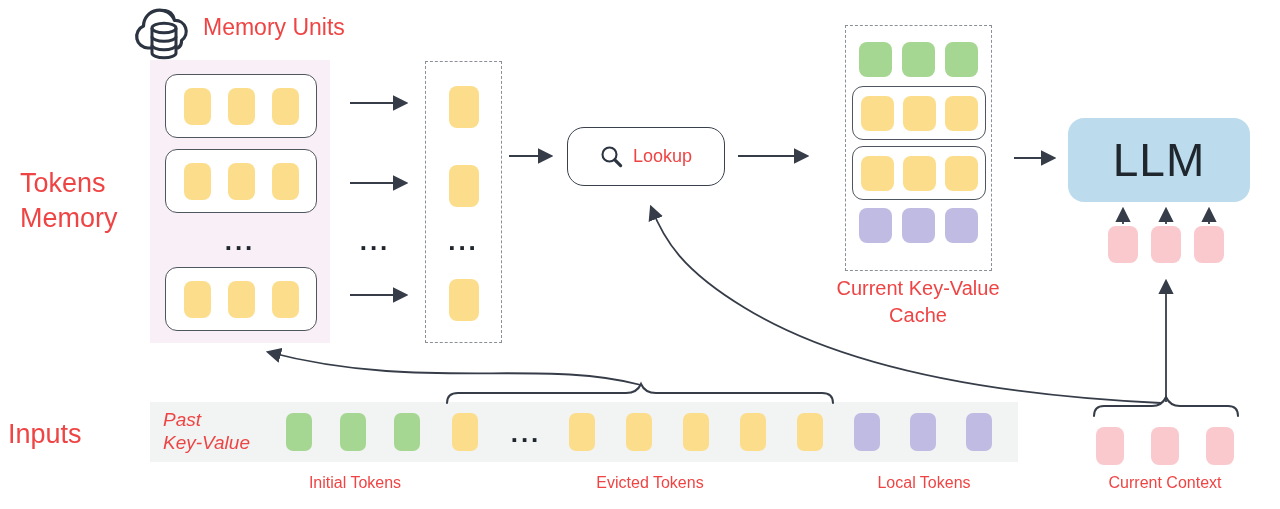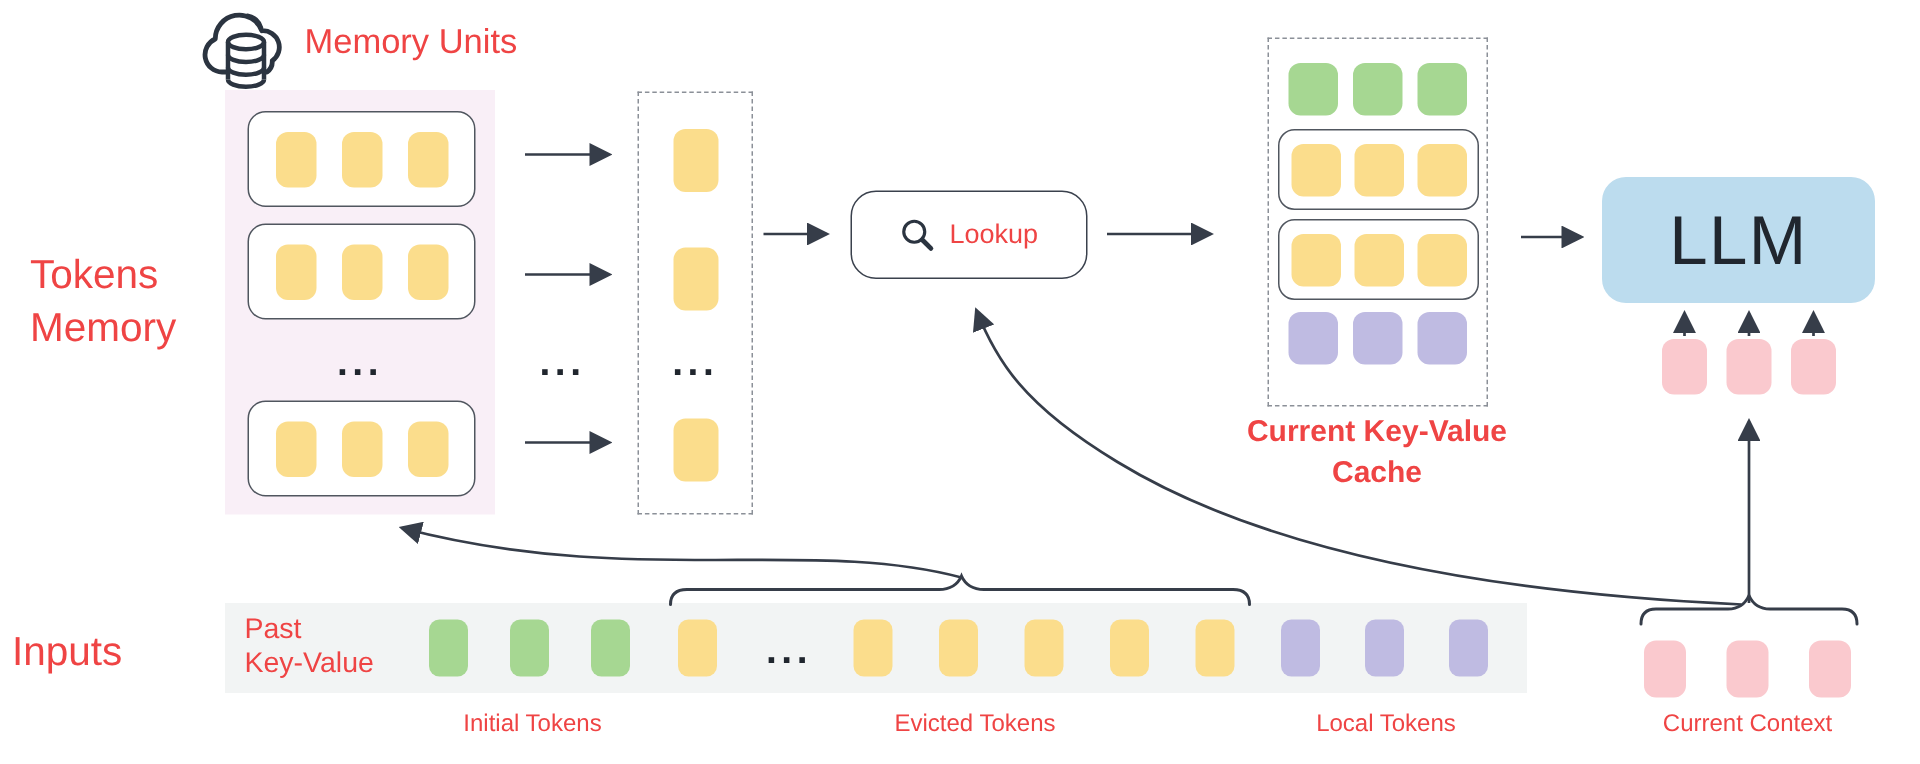--- a/index.html
+++ b/index.html
@@ -9,22 +9,22 @@
   }
   .abs{position:absolute;}
   .prelines{white-space:pre-line;}
   .lbl{color:#ef4444;}
 
   
   .context-label{left:20px;top:166px;font-size:27px;line-height:35px;}
   .inputs-label{left:8px;top:419px;font-size:27px;}
   .memunits-label{left:203px;top:14px;font-size:23px;}
   .rep-label{left:382px;top:3px;width:160px;text-align:center;font-size:20px;line-height:28px;}
-  .cache-label{left:823px;top:275px;width:190px;text-align:center;font-size:20px;line-height:27px;font-weight:bold;}
-  .pastkv-label{left:163px;top:408px;font-size:19px;line-height:23px;}
+  .cache-label{left:823px;top:275px;width:190px;text-align:center;font-size:20px;line-height:27px;}
+  .pastkv-label{left:163px;top:408px;font-size:19px;line-height:23px;font-style:italic;}
   .tok-label{top:474px;width:200px;text-align:center;font-size:16px;}
   .initial-label{left:255px;}
   .evicted-label{left:550px;}
   .local-label{left:824px;}
   .current-label{left:1065px;}
 
   
   .memory-panel{left:150px;top:60px;width:180px;height:283px;background:var(--c-panel_pink);}
   .unit-box{position:absolute;left:15px;width:150px;height:62px;background:#fff;
     border:1.3px solid #50565f;border-radius:12px;display:flex;align-items:center;

